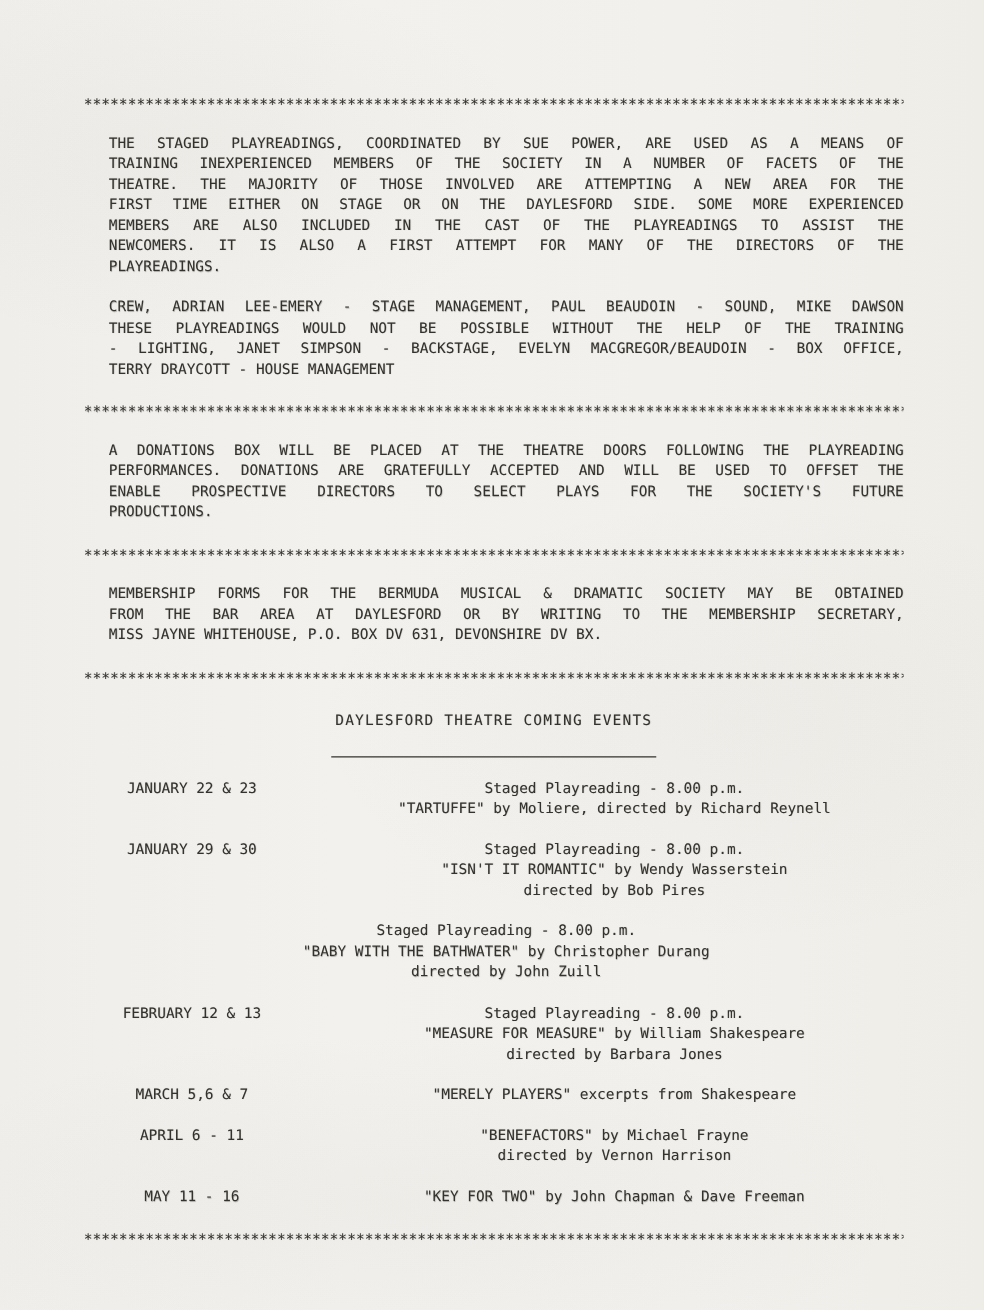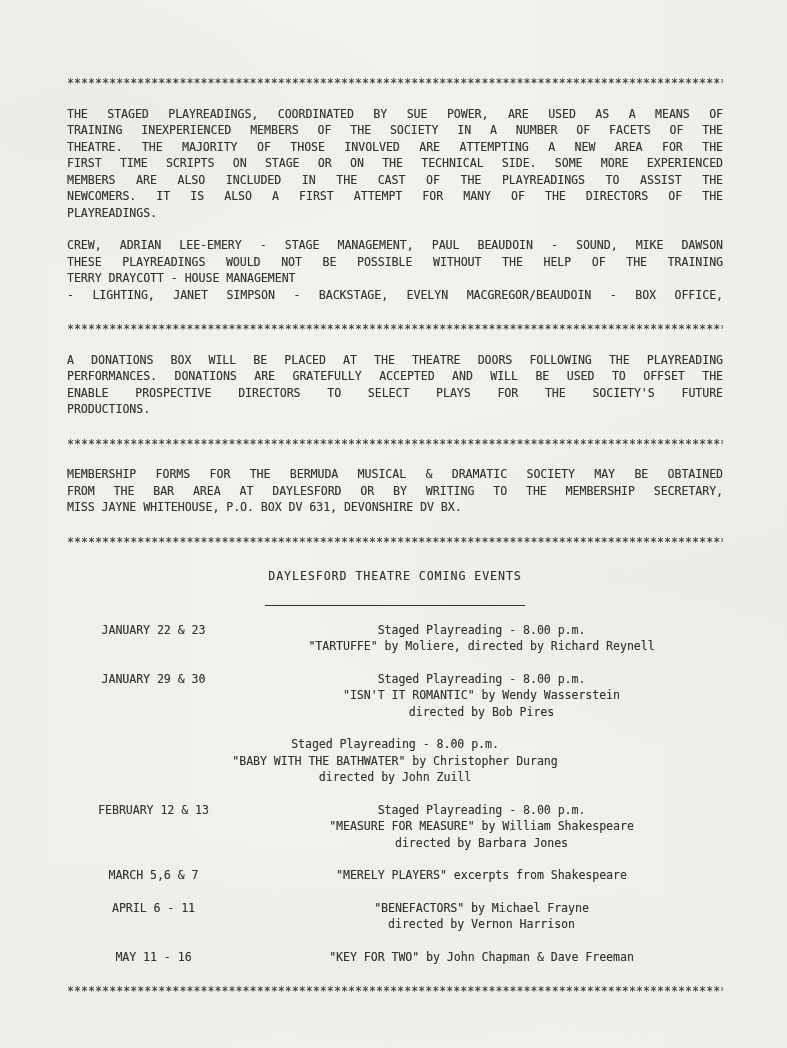--- a/index.html
+++ b/index.html
@@ -25,21 +25,21 @@
     text-shadow: 0.3px 0.3px 0.6px rgba(52,50,45,0.35);
     overflow: hidden;
   }
   .sep {
     margin: 18px 0 14px 0;
     white-space: nowrap;
     overflow: hidden;
     letter-spacing: 0.1px;
   }
   .para { margin: 0 0 16px 0; }
-  .line { white-space: pre; }
+  .line { white-space: pre; margin-left: 20px; }
   .line.just {
     white-space: normal;
     text-align: justify;
     text-align-last: justify;
     text-justify: inter-word;
   }
   .heading-wrap { text-align: center; margin: 18px 0 16px 0; }
   .heading {
     display: inline-block;
     letter-spacing: 1px;
@@ -54,30 +54,30 @@
 </head>
 <body>
 
 <div class="paper">
   <div id="doc">
       <div class="sep">**********************************************************************************************</div>
       <div class="para">
         <div class="line just">THE STAGED PLAYREADINGS, COORDINATED BY SUE POWER, ARE USED AS A MEANS OF</div>
         <div class="line just">TRAINING INEXPERIENCED MEMBERS OF THE SOCIETY IN A NUMBER OF FACETS OF THE</div>
         <div class="line just">THEATRE. THE MAJORITY OF THOSE INVOLVED ARE ATTEMPTING A NEW AREA FOR THE</div>
-        <div class="line just">FIRST TIME SCRIPTS ON STAGE OR ON THE TECHNICAL SIDE. SOME MORE EXPERIENCED</div>
+        <div class="line just">FIRST TIME EITHER ON STAGE OR ON THE DAYLESFORD SIDE. SOME MORE EXPERIENCED</div>
         <div class="line just">MEMBERS ARE ALSO INCLUDED IN THE CAST OF THE PLAYREADINGS TO ASSIST THE</div>
         <div class="line just">NEWCOMERS. IT IS ALSO A FIRST ATTEMPT FOR MANY OF THE DIRECTORS OF THE</div>
         <div class="line">PLAYREADINGS.</div>
       </div>
       <div class="para">
         <div class="line just">CREW, ADRIAN LEE-EMERY - STAGE MANAGEMENT, PAUL BEAUDOIN - SOUND, MIKE DAWSON</div>
         <div class="line just">THESE PLAYREADINGS WOULD NOT BE POSSIBLE WITHOUT THE HELP OF THE TRAINING</div>
+        <div class="line just">- LIGHTING, JANET SIMPSON - BACKSTAGE, EVELYN MACGREGOR/BEAUDOIN - BOX OFFICE,</div>
         <div class="line">TERRY DRAYCOTT - HOUSE MANAGEMENT</div>
-        <div class="line just">- LIGHTING, JANET SIMPSON - BACKSTAGE, EVELYN MACGREGOR/BEAUDOIN - BOX OFFICE,</div>
       </div>
       <div class="sep">**********************************************************************************************</div>
       <div class="para">
         <div class="line just">A DONATIONS BOX WILL BE PLACED AT THE THEATRE DOORS FOLLOWING THE PLAYREADING</div>
         <div class="line just">PERFORMANCES. DONATIONS ARE GRATEFULLY ACCEPTED AND WILL BE USED TO OFFSET THE</div>
         <div class="line just">ENABLE PROSPECTIVE DIRECTORS TO SELECT PLAYS FOR THE SOCIETY'S FUTURE</div>
         <div class="line">PRODUCTIONS.</div>
       </div>
       <div class="sep">**********************************************************************************************</div>
       <div class="para">

